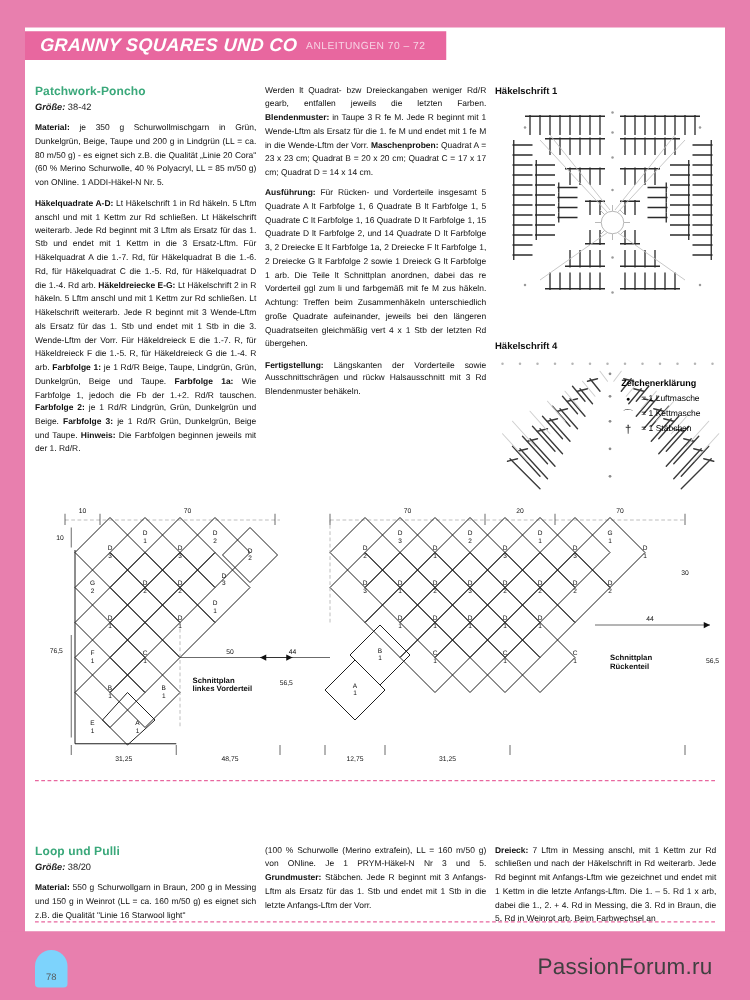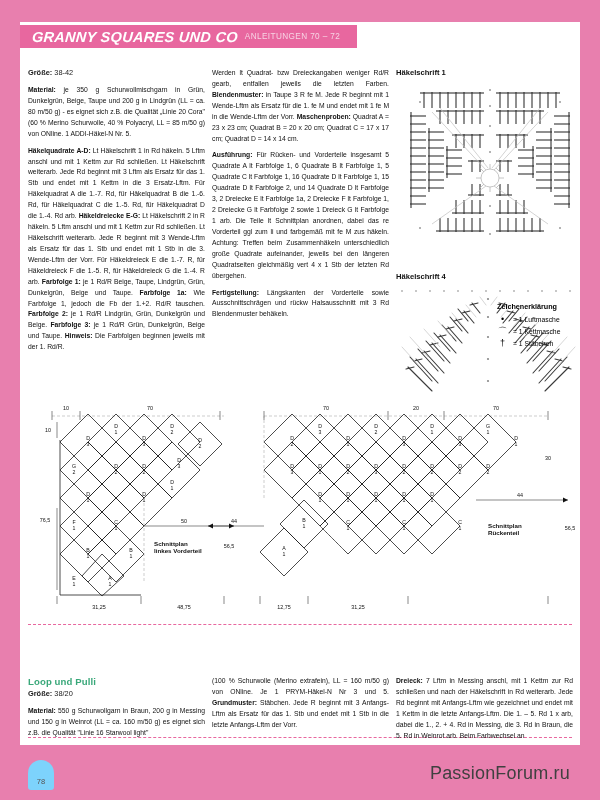--- a/index.html
+++ b/index.html
@@ -38,21 +38,21 @@
   .col { position:absolute; top:68px; width:177px; }
   .col1 { left:28px; }
   .col2 { left:212px; }
   .col3 { left:396px; }
 
   .sec-title {
     color:#3aa87a; font-size:9.6px; font-weight:bold;
     margin-bottom:2px; letter-spacing:0.1px;
   }
   .groesse { font-size:7.4px; color:#1a1a1a; margin-bottom:8px; }
-  .groesse b { font-weight:bold; }
+  .groesse b { font-weight:bold;font-style:italic; }
 
   p.body {
     font-size:6.75px; line-height:1.62; color:#111;
     text-align:justify; margin-bottom:6px;
   }
   p.body b { font-weight:bold; }
 
   .chart-label {
     font-size:7.6px; font-weight:bold; color:#111; margin-bottom:6px;
   }
@@ -114,20 +114,21 @@
   <div class="frame-left"></div>
   <div class="frame-right"></div>
   <div class="frame-bottom"></div>
 
   <div class="banner">
     <span class="banner-title">GRANNY SQUARES UND CO</span>
     <span class="banner-sub">ANLEITUNGEN 70 – 72</span>
   </div>
 
   <div class="col col1">
+    <div class="sec-title">Patchwork-Poncho</div>
     <div class="groesse">
       <b>Größe:</b>
       <span>38-42</span>
     </div>
     <p class="body">
       <b>Material:</b>
       <span>je 350 g Schurwollmischgarn in Grün, Dunkelgrün, Beige, Taupe und 200 g in Lindgrün (LL = ca. 80 m/50 g) - es eignet sich z.B. die Qualität „Linie 20 Cora" (60 % Merino Schurwolle, 40 % Polyacryl, LL = 85 m/50 g) von ONline. 1 ADDI-Häkel-N Nr. 5.</span>
     </p>
     <p class="body">
       <b>Häkelquadrate A-D:</b>

